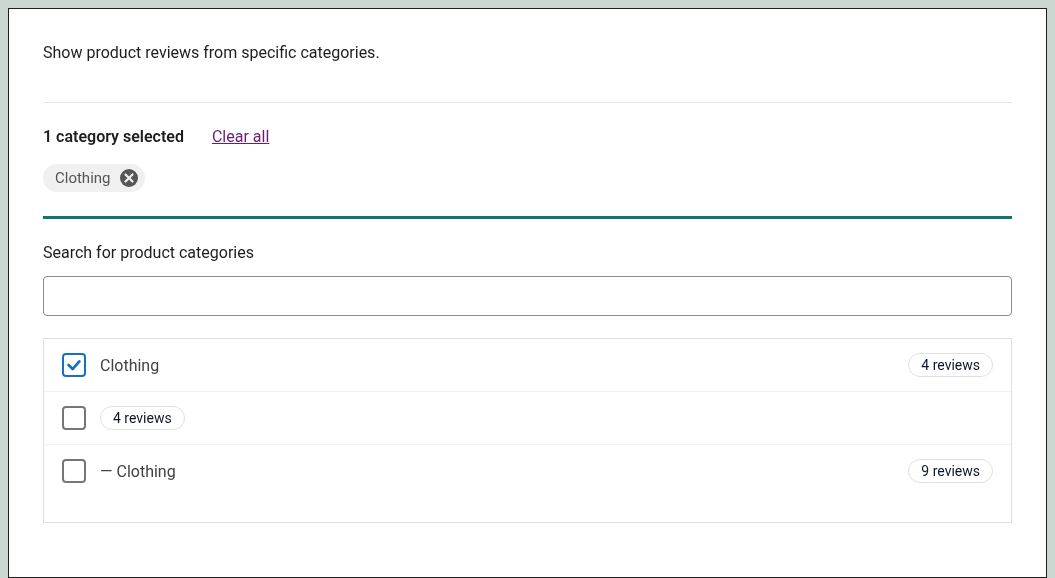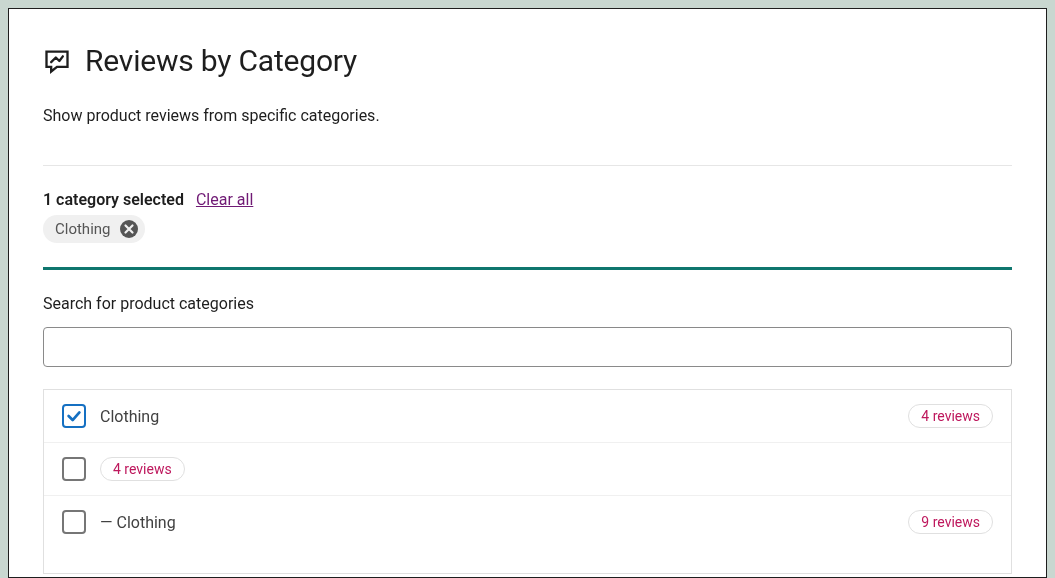--- a/index.html
+++ b/index.html
@@ -48,22 +48,22 @@
     .description {
       font-size: 16px;
       color: #1e1e1e;
       padding-bottom: 40px;
       border-bottom: 1px solid #e6e6e6;
       margin-bottom: 24px;
     }
     .selection-row {
       display: flex;
       align-items: flex-start;
-      gap: 12px;
-      margin-bottom: 6px;
+      gap: 28px;
+      margin-bottom: 18px;
     }
     .selected-count {
       font-size: 16px;
       font-weight: 600;
       color: #1e1e1e;
     }
     .clear-link {
       font-size: 16px;
       color: #701a75;
       text-decoration: underline;
@@ -170,41 +170,32 @@
       width: 18px;
       height: 18px;
     }
     .category-name {
       font-size: 16px;
       color: #414141;
       flex: 1;
     }
     .review-badge {
       font-size: 14px;
-      color: #be185d;
+      color: #0f172a;
       background: #fff;
       border: 1px solid #e0e0e0;
       border-radius: 12px;
       padding: 3px 12px;
     }
   </style>
 </head>
 <body>
 
 <div class="panel">
 
-  <div class="header">
-    <span class="header-icon">
-      <svg viewBox="0 0 24 24" fill="none" stroke="#1e1e1e" stroke-width="2">
-        <path d="M3 4 H21 V17 H12 L7 21 V17 H3 Z" fill="none"></path>
-        <path d="M7 13 L11 9 L14 12 L17 8" stroke-linecap="round" stroke-linejoin="round"></path>
-      </svg>
-    </span>
-    <h1 class="page-title">Reviews by Category</h1>
-  </div>
 
   <p class="description">Show product reviews from specific categories.</p>
 
   <div class="selection-row">
     <span class="selected-count">1 category selected</span>
     <a class="clear-link">Clear all</a>
   </div>
 
   <div class="chips">
     <span class="chip">

